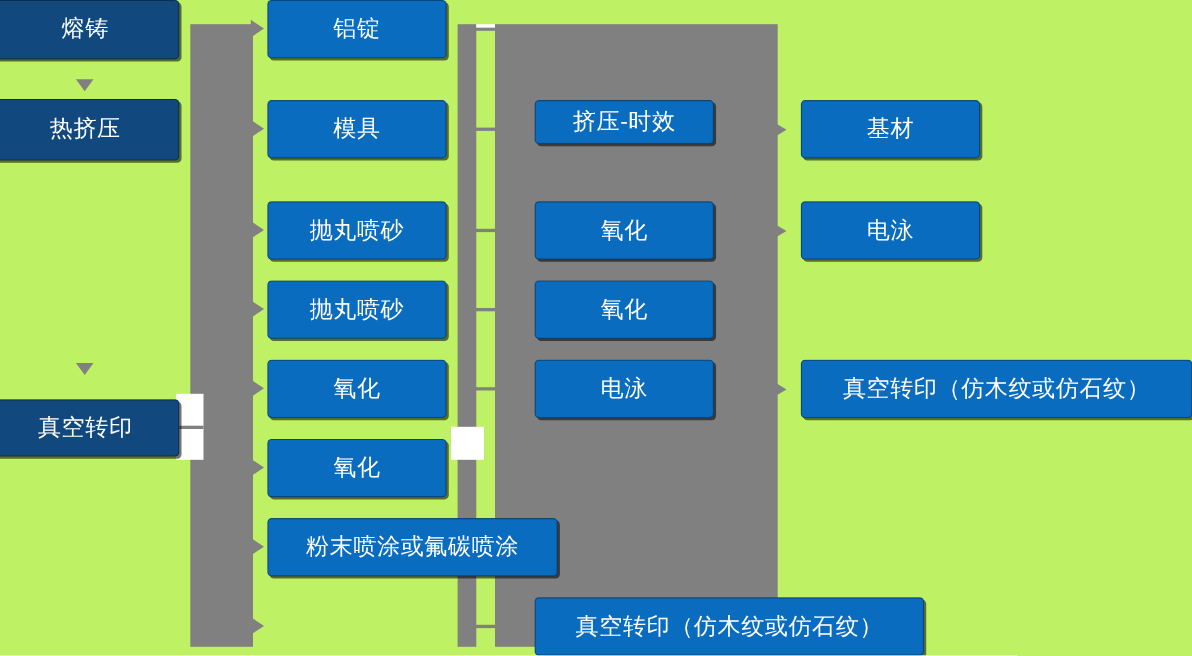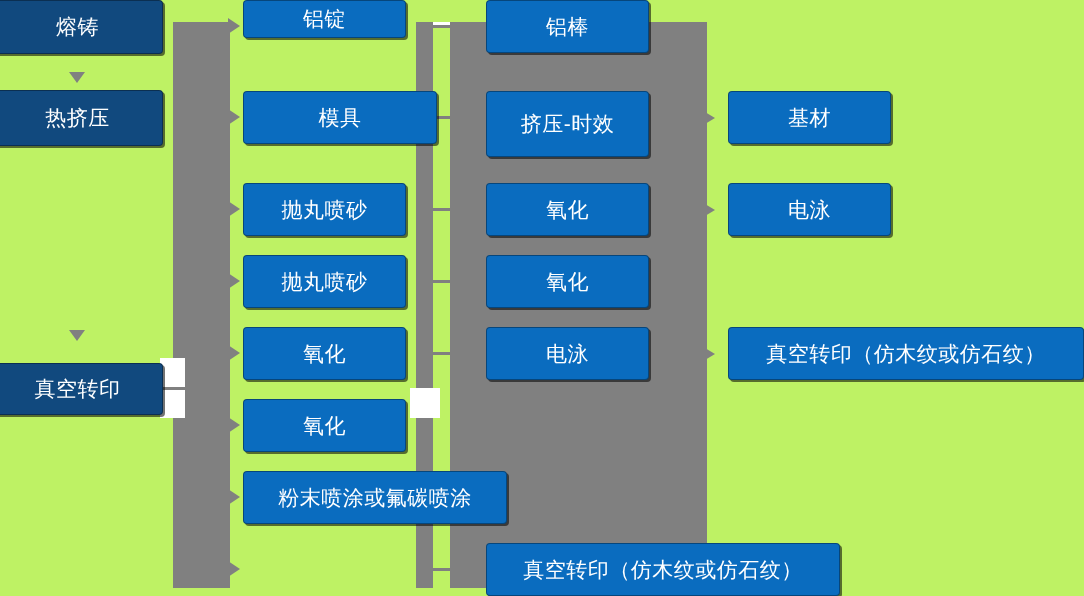--- a/index.html
+++ b/index.html
@@ -134,25 +134,25 @@
   </div>
 
   <div class="node dark" style="left:-8px; top:90px; width:171px; height:56px;">
     <span>热挤压</span>
   </div>
 
   <div class="node dark" style="left:-8px; top:363px; width:171px; height:52px;">
     <span>真空转印</span>
   </div>
 
-  <div class="node light" style="left:243px; top:0px; width:163px; height:38px;">
+  <div class="node light" style="left:243px; top:0px; width:163px; height:53px;">
     <span>铝锭</span>
   </div>
 
-  <div class="node light" style="left:243px; top:91px; width:194px; height:53px;">
+  <div class="node light" style="left:243px; top:91px; width:163px; height:53px;">
     <span>模具</span>
   </div>
 
   <div class="node light" style="left:243px; top:183px; width:163px; height:53px;">
     <span>抛丸喷砂</span>
   </div>
 
   <div class="node light" style="left:243px; top:255px; width:163px; height:53px;">
     <span>抛丸喷砂</span>
   </div>
@@ -163,25 +163,22 @@
 
   <div class="node light" style="left:243px; top:399px; width:163px; height:53px;">
     <span>氧化</span>
   </div>
 
   <div class="node light" style="left:243px; top:471px; width:264px; height:53px;">
     <span>粉末喷涂或氟碳喷涂</span>
   </div>
 
 
-  <div class="node light" style="left:486px; top:0px; width:163px; height:53px;">
-    <span>铝棒</span>
-  </div>
-
-  <div class="node light" style="left:486px; top:91px; width:163px; height:66px;">
+
+  <div class="node light" style="left:486px; top:91px; width:163px; height:40px;">
     <span>挤压-时效</span>
   </div>
 
   <div class="node light" style="left:486px; top:183px; width:163px; height:53px;">
     <span>氧化</span>
   </div>
 
   <div class="node light" style="left:486px; top:255px; width:163px; height:53px;">
     <span>氧化</span>
   </div>

